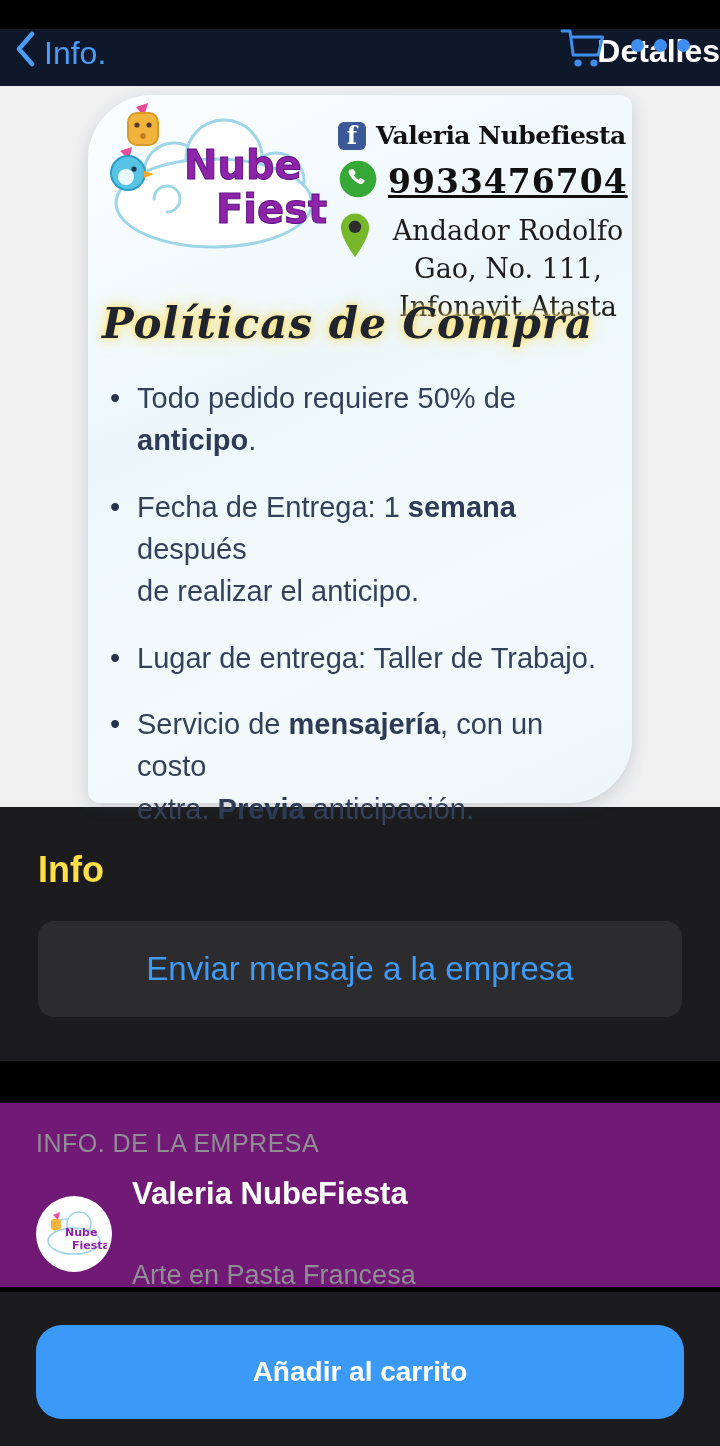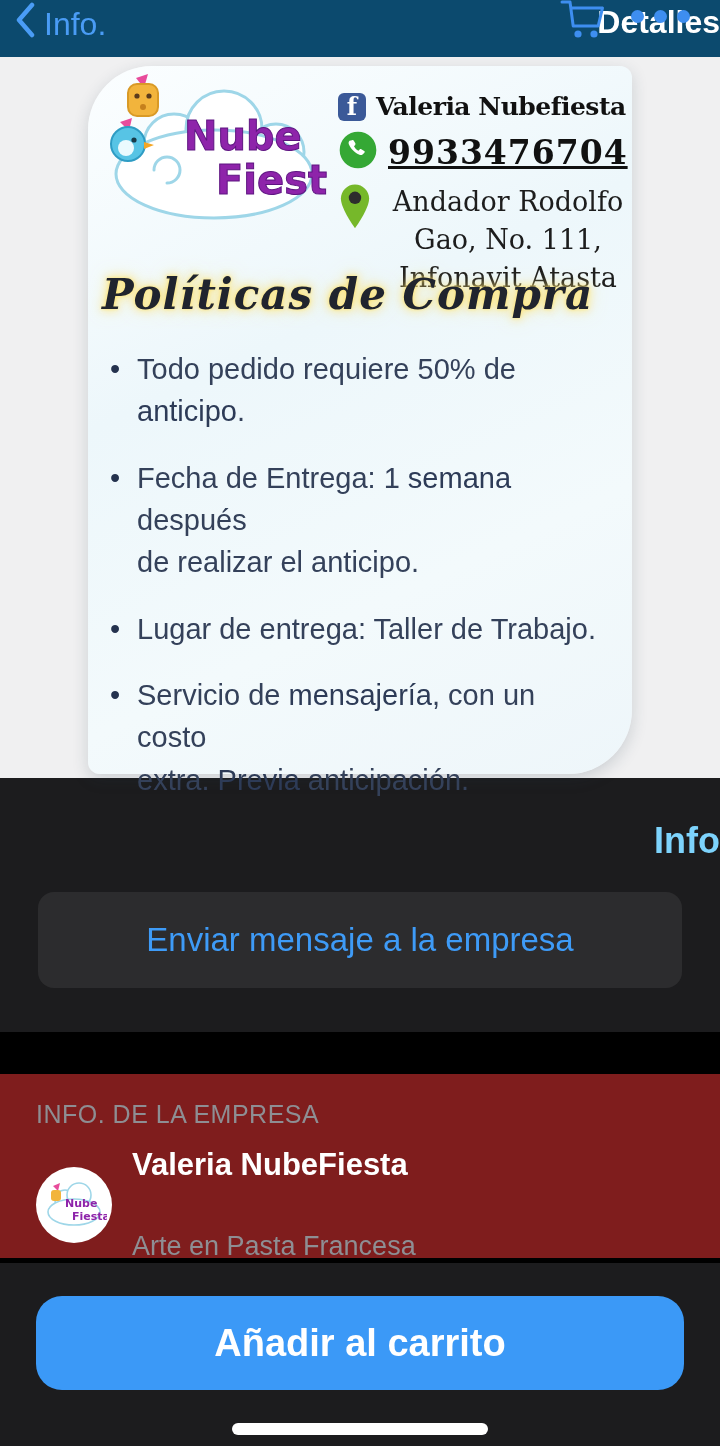--- a/index.html
+++ b/index.html
@@ -1,20 +1,20 @@
 <!DOCTYPE html>
 <html><head>
 <meta charset="utf-8">
 <style>
   html,body{margin:0;padding:0;background:#000;}
   .screen{position:relative;width:720px;height:1446px;background:#000;overflow:hidden;
           font-family:"Liberation Sans",sans-serif;}
 
   
-  .navbar{position:relative;height:57px;background:#0c4a6e;}
+  .navbar{position:relative;height:57px;background:#0f172a;margin-top:29px;}
   .nav-back{position:absolute;left:14px;top:2px;display:flex;align-items:center;gap:8px;
             color:#4a9cf5;font-size:32px;cursor:pointer;}
   .nav-title{position:absolute;left:0;right:0;top:4px;text-align:right;color:#fff;
              font-size:32px;font-weight:700;}
   .cart-wrap{position:absolute;right:112px;top:-2px;}
   .dots{position:absolute;right:30px;top:10px;display:flex;gap:10px;}
   .dots i{width:13px;height:13px;border-radius:50%;background:#3e8ef0;display:block;}
 
   
   .image-area{position:relative;height:721px;background:#f0f0f1;}
@@ -39,43 +39,43 @@
 
   .policies-title{position:absolute;left:14px;top:204px;
         font-family:"DejaVu Serif",serif;font-style:italic;font-weight:700;font-size:42px;
         color:#20242e;letter-spacing:1px;
         text-shadow:0 0 10px rgba(255,224,100,.95),0 0 3px rgba(255,230,120,.9),0 0 18px rgba(255,235,140,.7);}
 
   .policies{position:absolute;left:14px;top:282px;width:508px;margin:0;padding:0;list-style:none;}
   .policies li{position:relative;padding-left:35px;margin-bottom:24px;
                font-size:29px;line-height:1.46;color:#34415a;}
   .policies li::before{content:"•";position:absolute;left:8px;top:0;color:#24324e;font-size:29px;}
-  .policies .em{font-weight:400;color:#2d3b57;}
+  .policies .em{font-weight:700;color:#2d3b57;}
 
   
   .info-section{height:254px;background:#1c1c1e;}
-  .info-heading{margin:0;padding:42px 0 0 38px;color:#7dd3fc;font-size:36px;font-weight:700;text-align:right;}
+  .info-heading{margin:0;padding:42px 0 0 38px;color:#fde047;font-size:36px;font-weight:700;}
   .msg-btn{display:block;margin:30px auto 0;width:644px;height:96px;border:none;border-radius:16px;
            background:#2c2c2e;color:#3e9bf7;font-size:33px;font-family:"Liberation Sans",sans-serif;
            cursor:pointer;text-align:center;}
 
   .gap{height:42px;background:#000;}
   .thin-gap{height:5px;background:#000;}
 
-  .company-section{height:184px;background:#7f1d1d;padding-left:36px;box-sizing:border-box;}
+  .company-section{height:184px;background:#701a75;padding-left:36px;box-sizing:border-box;}
   .company-label{padding-top:26px;color:#8e8e93;font-size:25px;letter-spacing:.5px;}
   .company-row{display:flex;align-items:center;gap:20px;margin-top:18px;}
   .avatar{width:76px;height:76px;border-radius:50%;background:#fff;overflow:hidden;
           display:flex;align-items:center;justify-content:center;flex:0 0 auto;}
   .company-name{color:#fff;font-size:31px;font-weight:700;margin-bottom:8px;}
   .company-sub{color:#8e8e93;font-size:27px;margin-top:48px;}
 
   .bottom-bar{position:relative;height:183px;background:#1c1c1e;}
   .cart-btn{display:block;margin:0 auto;position:relative;top:33px;width:648px;height:94px;
-            border:none;border-radius:26px;background:#3b99f7;color:#fff;font-size:38px;
+            border:none;border-radius:26px;background:#3b99f7;color:#fff;font-size:28px;
             font-weight:700;font-family:"Liberation Sans",sans-serif;cursor:pointer;}
   .home-indicator{position:absolute;left:232px;bottom:11px;width:256px;height:12px;
                   border-radius:6px;background:#fff;}
 </style>
 </head>
 <body>
 
 <div class="screen">
 
   <header class="navbar">

